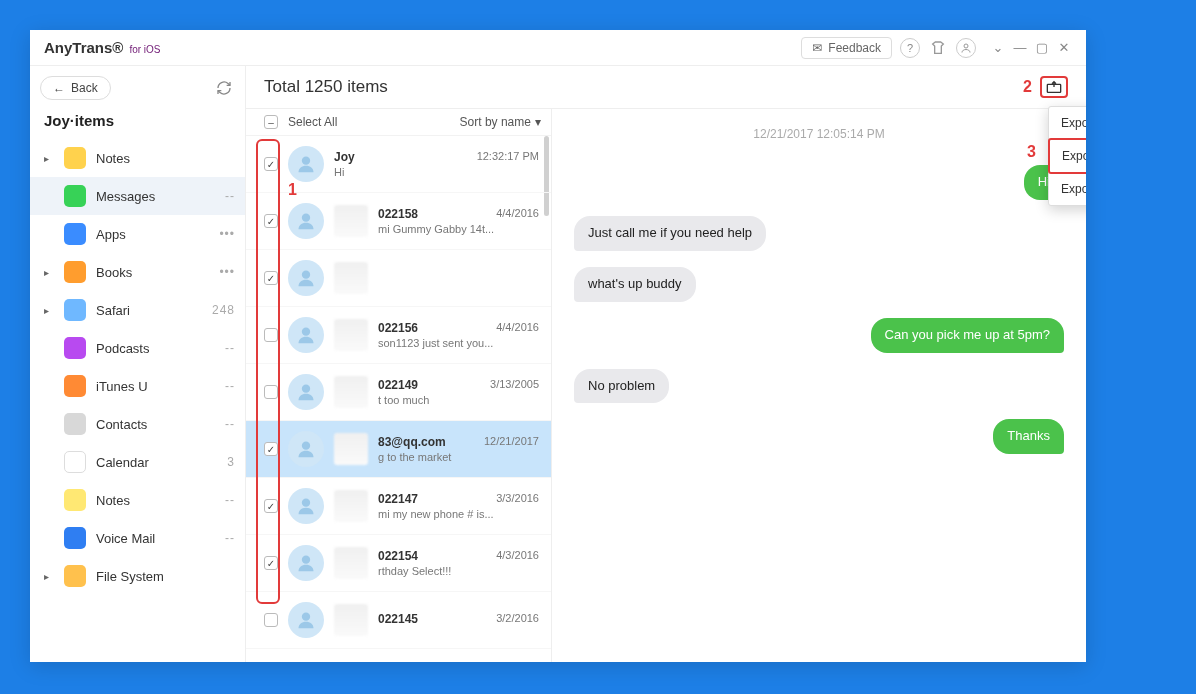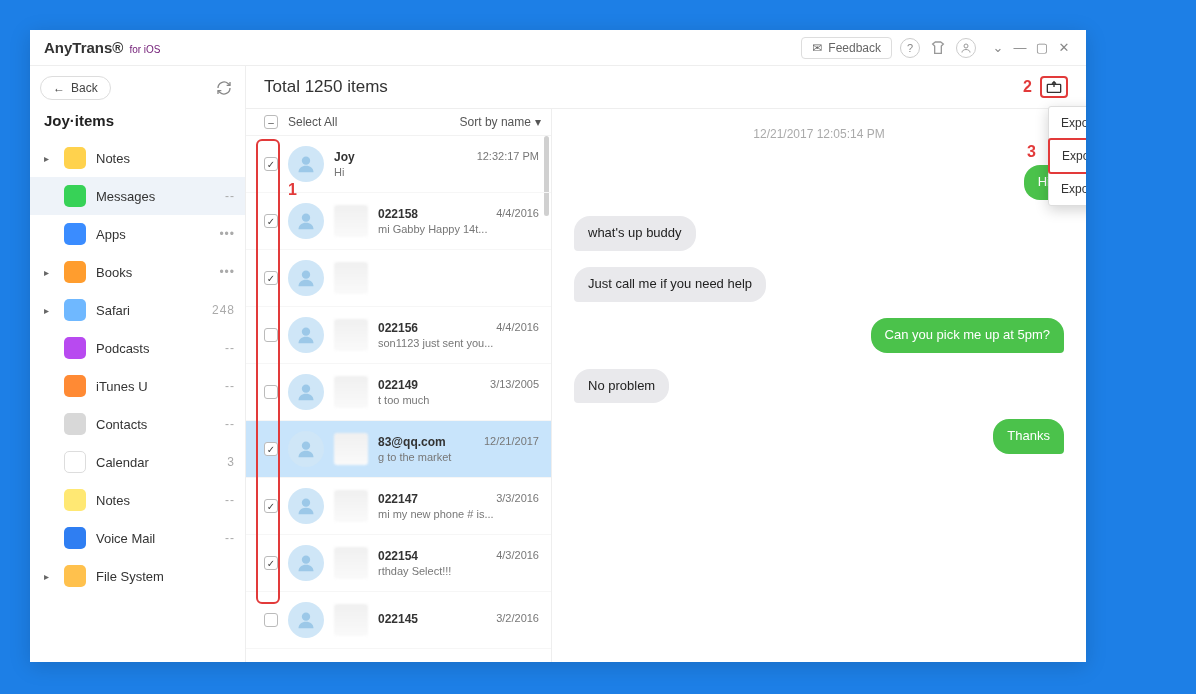--- a/index.html
+++ b/index.html
@@ -302,21 +302,21 @@
                     <circle cx="12" cy="8" r="5"></circle>
                     <path d="M3 22c0-5 4-8 9-8s9 3 9 8z"></path>
                   </svg>
                 </div>
                 <div class="conv-blur"></div>
                 <div class="conv-text">
                   <div class="conv-line1">
                     <span class="conv-name">022158</span>
                     <span class="conv-date">4/4/2016</span>
                   </div>
-                  <div class="conv-preview">mi Gabby Happy 14t...</div>
+                  <div class="conv-preview">mi Gummy Gabby 14t...</div>
                 </div>
               </div>
               <div class="conv-row">
                 <div class="conv-cb checked"></div>
                 <div class="conv-avatar">
                   <svg viewBox="0 0 24 24">
                     <circle cx="12" cy="8" r="5"></circle>
                     <path d="M3 22c0-5 4-8 9-8s9 3 9 8z"></path>
                   </svg>
                 </div>
@@ -428,24 +428,24 @@
           <div class="red-box-col" style="top:30px;"></div>
           <span class="anno" style="left:42px; top:72px;">1</span>
         </div>
 
         <div class="chat" id="chat">
           <div class="chat-date">12/21/2017 12:05:14 PM</div>
         <div class="bubble-row out">
               <div class="bubble out">Hi</div>
             </div>
             <div class="bubble-row in">
+              <div class="bubble in">Just call me if you need help</div>
+            </div>
+            <div class="bubble-row in">
               <div class="bubble in">what's up buddy</div>
-            </div>
-            <div class="bubble-row in">
-              <div class="bubble in">Just call me if you need help</div>
             </div>
             <div class="bubble-row out">
               <div class="bubble out">Can you pick me up at 5pm?</div>
             </div>
             <div class="bubble-row in">
               <div class="bubble in">No problem</div>
             </div>
             <div class="bubble-row out">
               <div class="bubble out">Thanks</div>
             </div>

